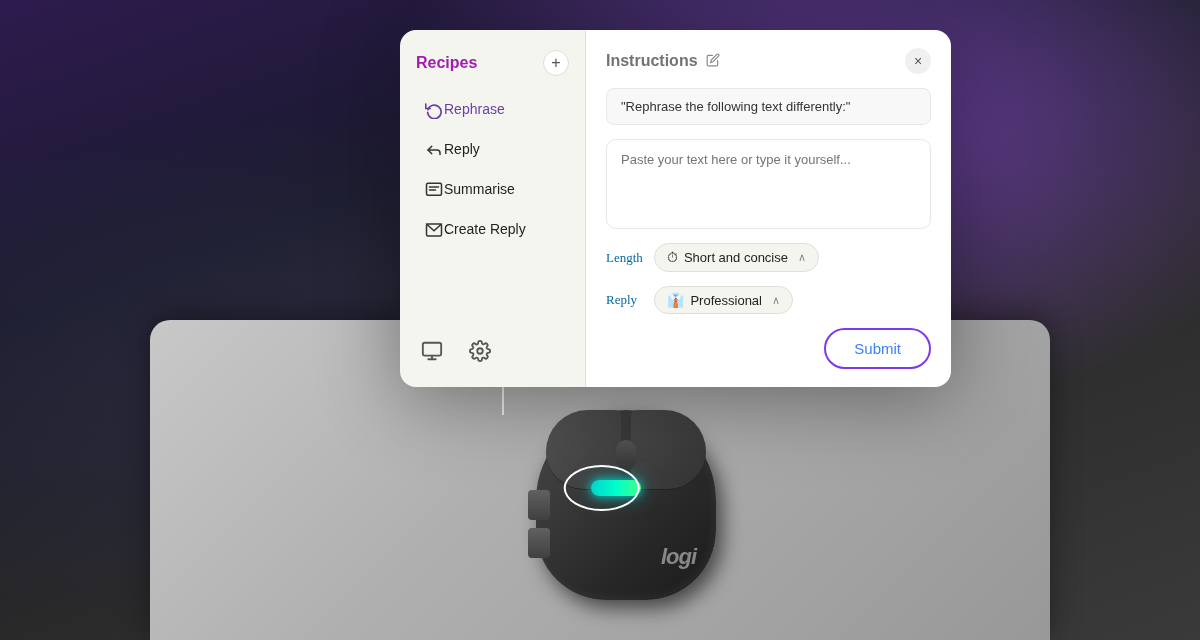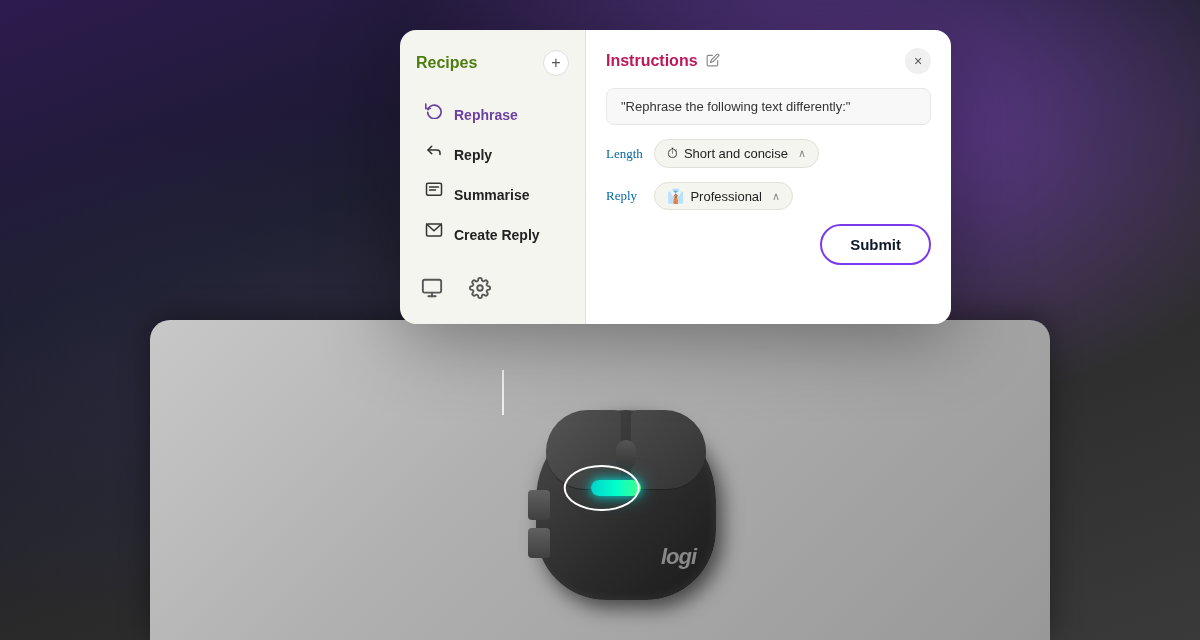--- a/index.html
+++ b/index.html
@@ -184,48 +184,47 @@
     .recipes-header {
       display: flex;
       align-items: center;
       justify-content: space-between;
       margin-bottom: 16px;
     }
 
     .recipes-title {
       font-size: 16px;
       font-weight: 700;
-      color: #4d7c0f;
+      color: #a21caf;
     }
 
     .recipes-add-btn {
       width: 26px;
       height: 26px;
       background: white;
       border: 1.5px solid #ddd;
       border-radius: 50%;
       display: flex;
       align-items: center;
       justify-content: center;
       cursor: pointer;
       font-size: 16px;
       color: #555;
       line-height: 1;
     }
 
     .recipe-item {
       display: flex;
-      align-items: flex-end;
-      gap: 10px;
+      align-items: flex-start;
       padding: 9px 8px;
       border-radius: 8px;
       cursor: pointer;
       font-size: 14px;
       color: #222;
-      font-weight: 700;
+      font-weight: 400;
     }
 
     .recipe-item.active {
       color: #6b3fa0;
     }
 
     .recipe-item .icon {
       font-size: 16px;
       width: 20px;
       text-align: center;
@@ -270,21 +269,21 @@
       align-items: center;
       justify-content: space-between;
     }
 
     .instructions-title {
       display: flex;
       align-items: center;
       gap: 8px;
       font-size: 16px;
       font-weight: 700;
-      color: #be185d;
+      color: #737373;
     }
 
     .edit-icon {
       color: #888;
       font-size: 14px;
       cursor: pointer;
     }
 
     .close-btn {
       width: 26px;
@@ -360,25 +359,25 @@
     }
 
     .submit-row {
       display: flex;
       justify-content: flex-end;
     }
 
     .submit-btn {
       background: white;
       border: 2px solid #7c3aed;
-      color: #0f172a;
+      color: #3b82f6;
       border-radius: 24px;
       padding: 10px 28px;
       font-size: 15px;
-      font-weight: 700;
+      font-weight: 400;
       cursor: pointer;
       font-family: inherit;
     }
 
     
     .panel-divider {
       width: 1px;
       background: #e0e0d8;
       align-self: stretch;
     }
@@ -484,20 +483,21 @@
             <path d="M11 4H4a2 2 0 0 0-2 2v14a2 2 0 0 0 2 2h14a2 2 0 0 0 2-2v-7"></path>
             <path d="M18.5 2.5a2.121 2.121 0 0 1 3 3L12 15l-4 1 1-4 9.5-9.5z"></path>
           </svg>
         </span>
       </div>
       <div class="close-btn">×</div>
     </div>
 
     <div class="prompt-badge">"Rephrase the following text differently:"</div>
 
+    <textarea class="text-input-area" placeholder="Paste your text here or type it yourself..." style=""></textarea>
 
     <div class="options-row">
       <span class="option-label">Length</span>
       <div class="option-pill">
         <span class="pill-icon">⏱</span>
         <span>Short and concise</span>
         <span class="chevron">∧</span>
       </div>
     </div>
 

